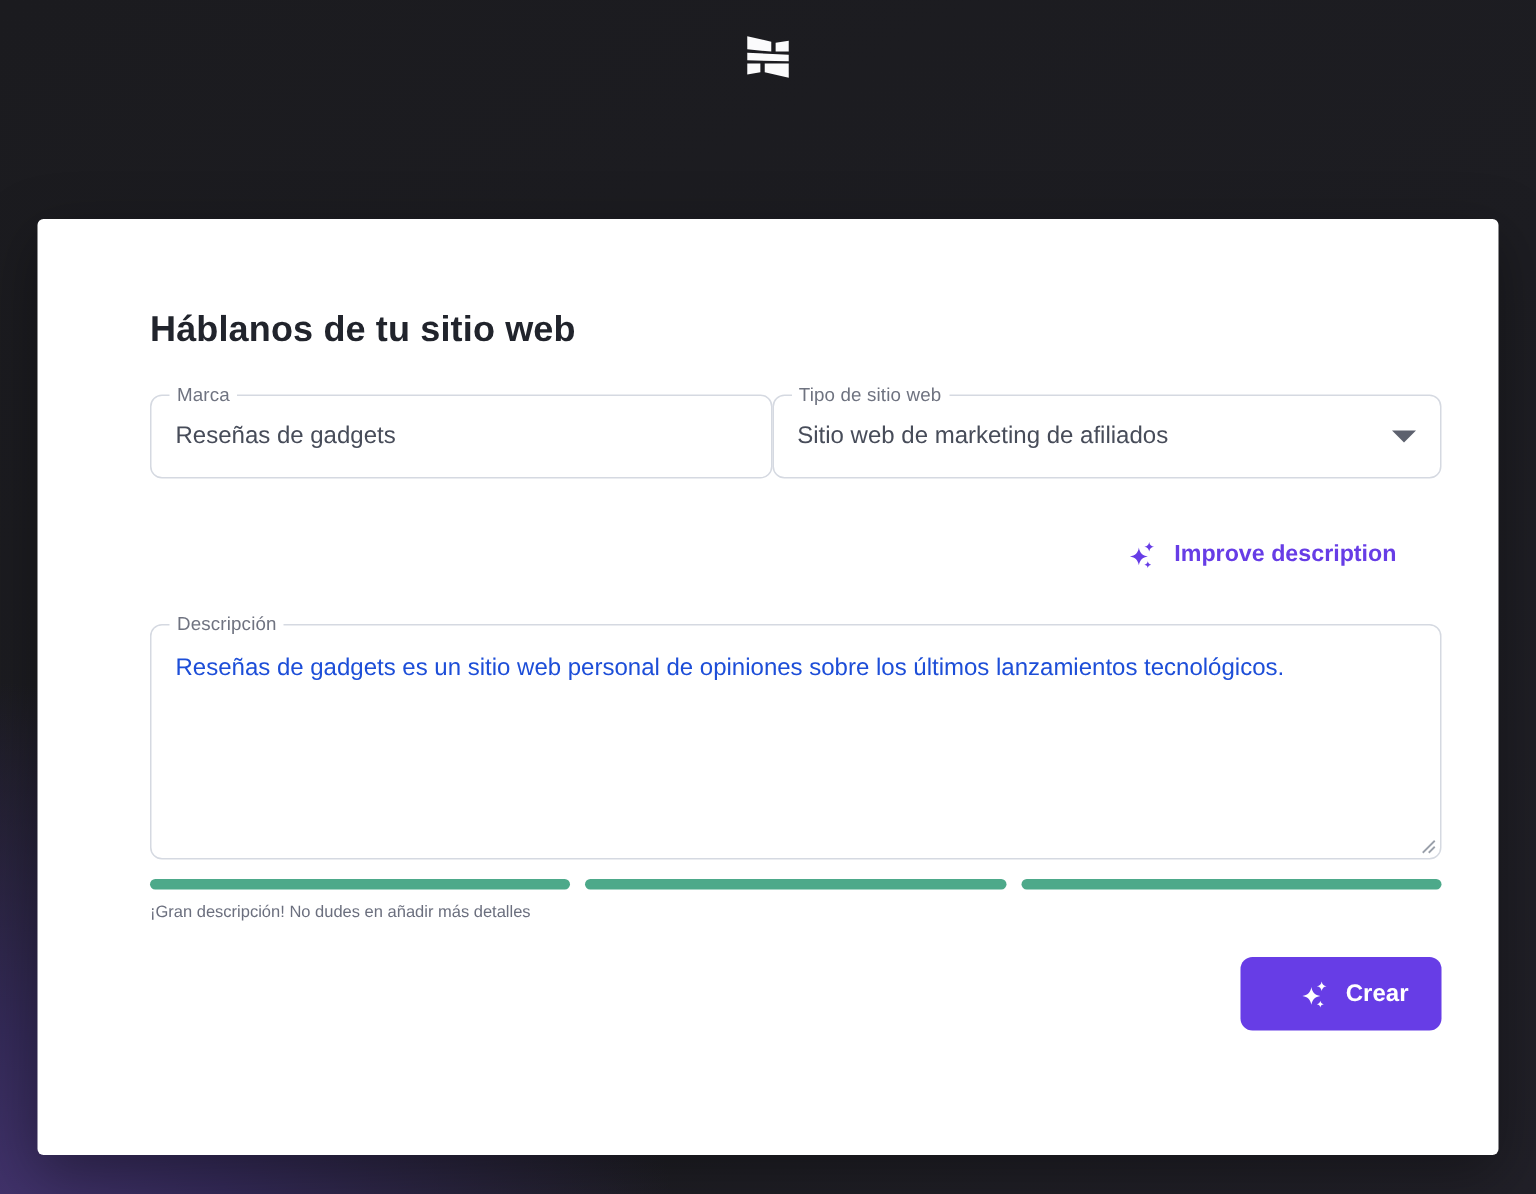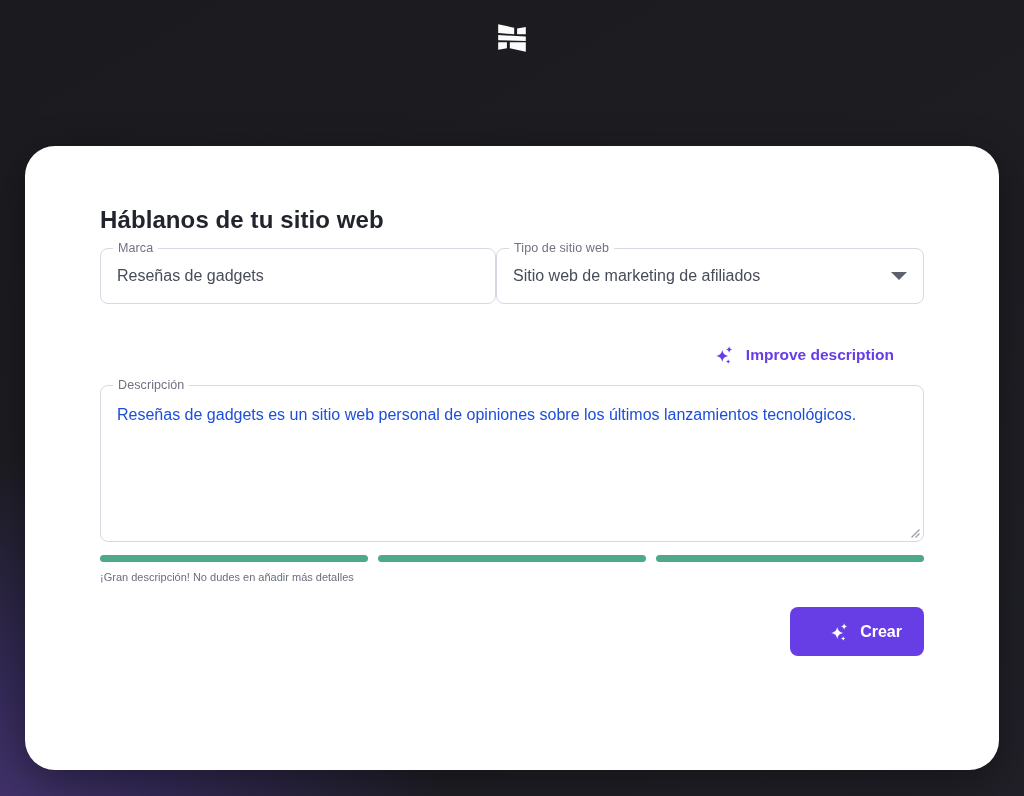--- a/index.html
+++ b/index.html
@@ -22,31 +22,31 @@
     display: flex; align-items: center; gap: 14px;
   }
   .brand-mark svg { display: block; }
   .brand-name {
     color: #fbfbfc; font-size: 21px; font-weight: 800; letter-spacing: 1.5px;
   }
 
   
   .card {
     position: absolute; left: 25px; top: 146px; width: 974px; height: 624px;
-    background: #ffffff; border-radius: 30px;
-    padding: 60px 75px 0 75px;
+    background: #ffffff; border-radius: 4px;
+    padding: 60px 38px 0 75px;
     box-shadow: 0 12px 40px rgba(0,0,0,0.35);
   }
 
   .page-title {
     font-size: 24px; font-weight: 700; color: #21242c; letter-spacing: 0.1px;
   }
 
   .fields-row {
-    display: flex; margin-top: 14px;
+    display: flex; margin-top: 29px;
   }
   .field {
     position: relative; flex: 1; height: 56px;
     border: 1px solid #d5d9e1; border-radius: 8px;
     background: #fff;
     display: flex; align-items: center;
   }
   .field-label {
     position: absolute; top: -9px; left: 12px;
     background: #fff; padding: 0 5px;
@@ -73,21 +73,21 @@
     padding-right: 30px; gap: 10px;
   }
   .improve-link {
     display: flex; align-items: center; gap: 10px;
     background: none; border: none; cursor: pointer;
     color: var(--accent, #673de6); font-size: 15.5px; font-weight: 700;
     font-family: "Liberation Sans", "DejaVu Sans", sans-serif;
   }
   .sparkles { display: block; }
 
-  .description-block { position: relative; margin-top: 18px; }
+  .description-block { position: relative; margin-top: 34px; }
   .description-field {
     position: relative; height: 157px;
     border: 1px solid #d5d9e1; border-radius: 8px; background: #fff;
   }
   .description-field textarea {
     width: 100%; height: 100%; border: 0; outline: none; resize: none;
     padding: 15px 16px; font-size: 16px; line-height: 28px; color: #1d4ed8;
     font-family: "Liberation Sans", "DejaVu Sans", sans-serif;
     background: transparent; border-radius: 8px;
   }

